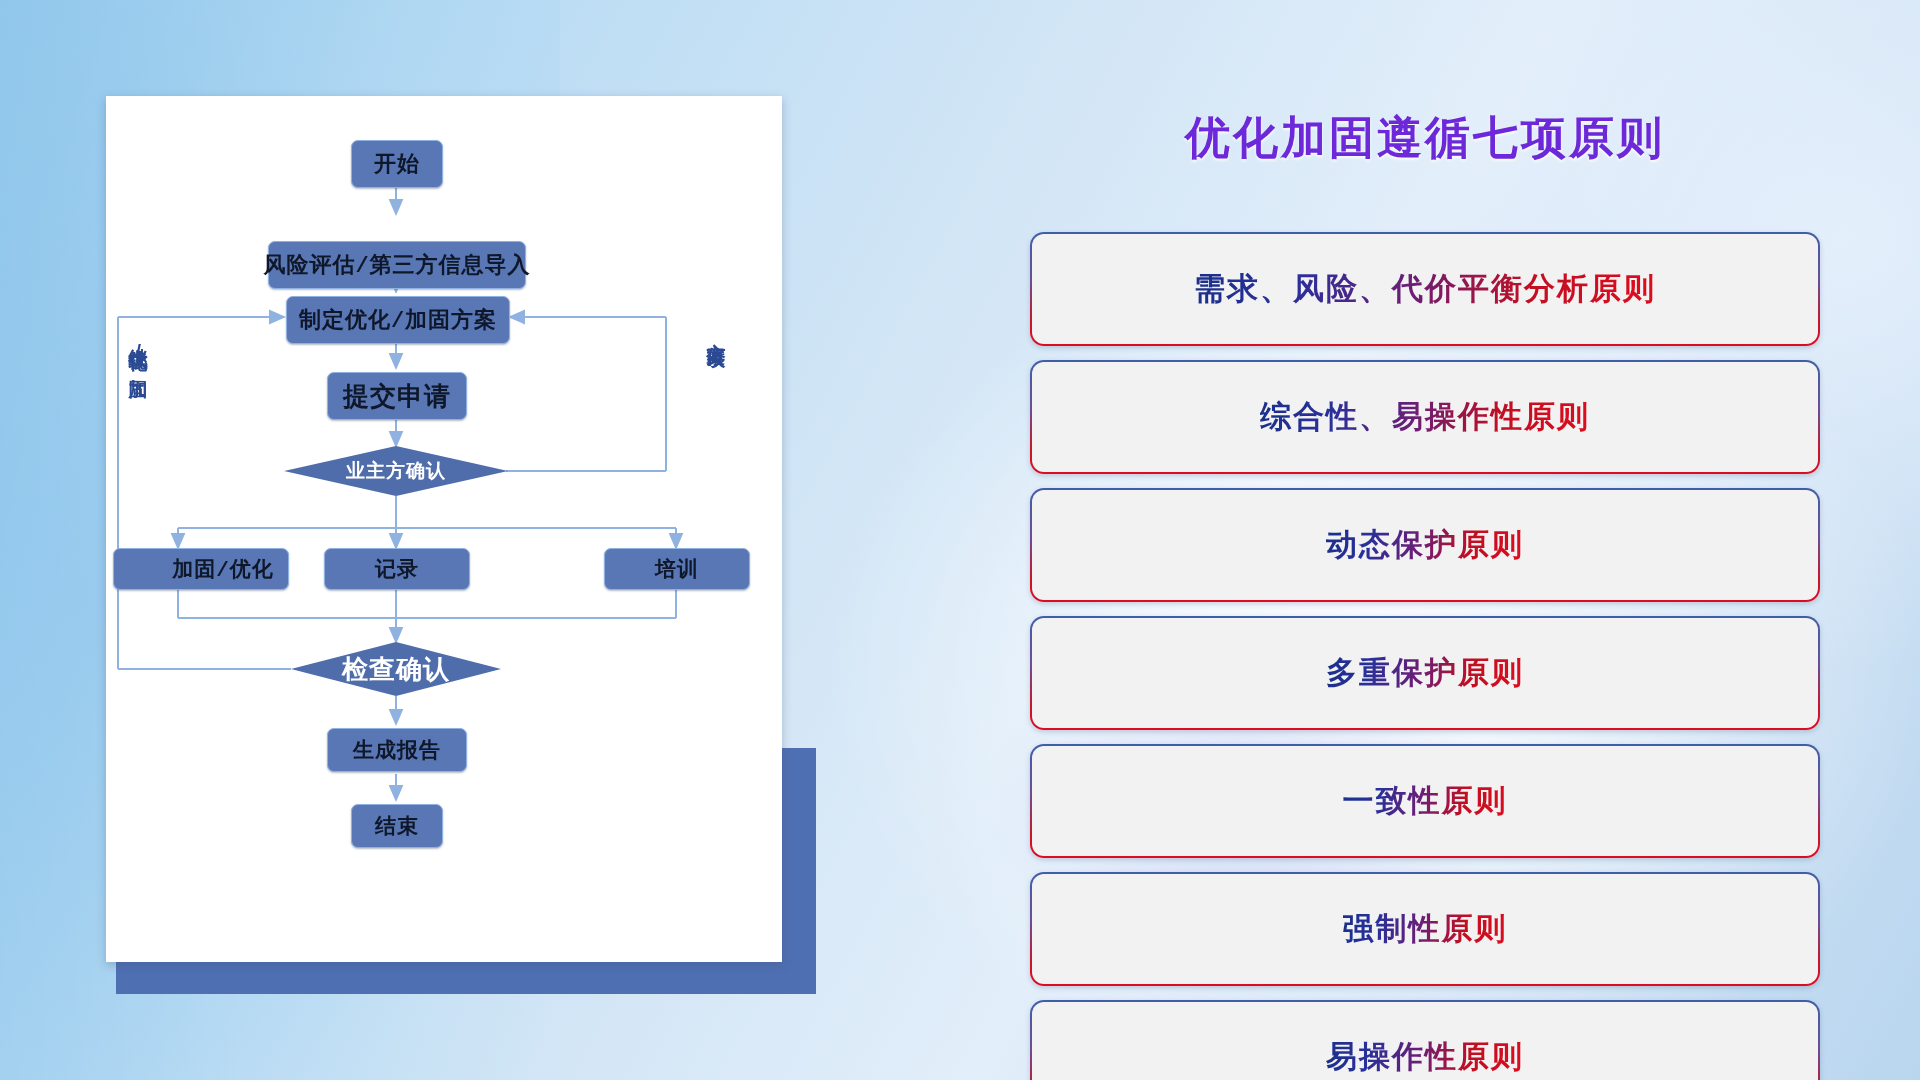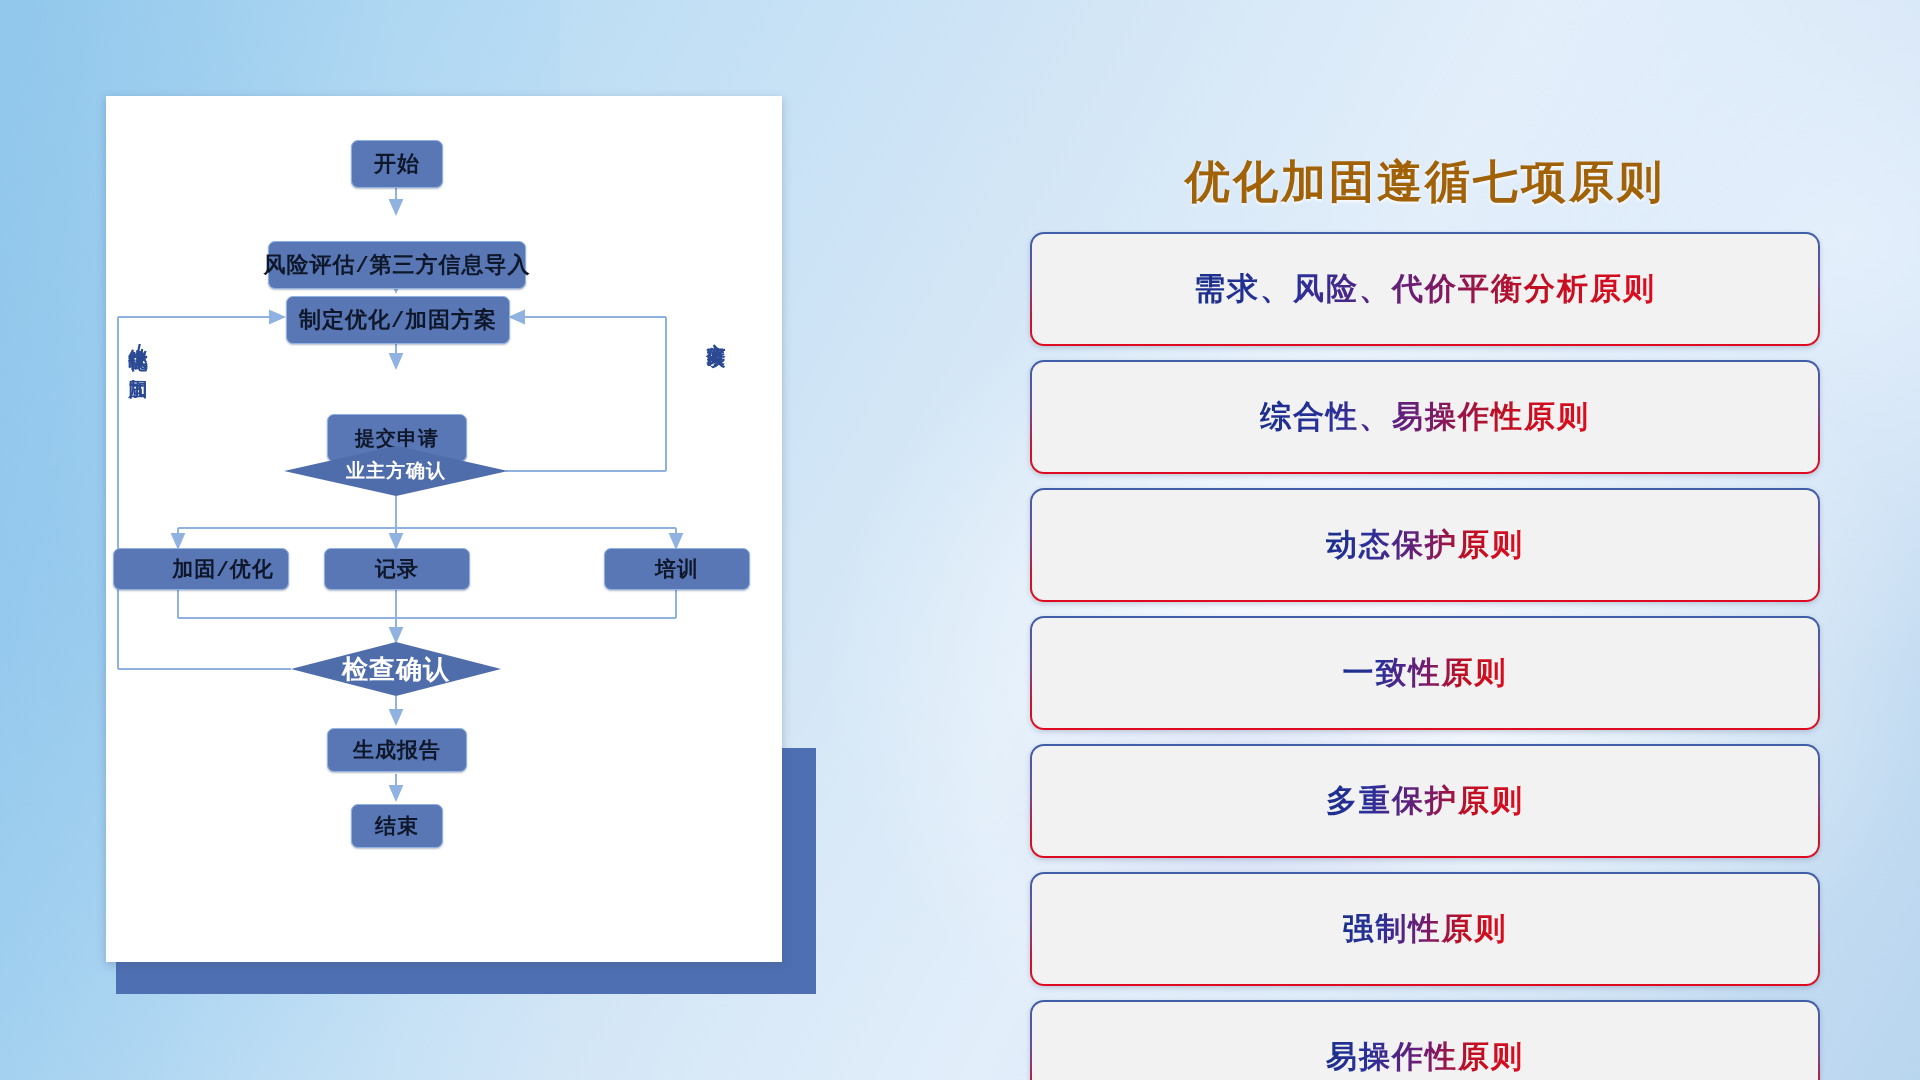--- a/index.html
+++ b/index.html
@@ -122,24 +122,23 @@
     height: 910px;
   }
   #panel-title {
     position: absolute;
     left: 0;
     top: 18px;
     width: 830px;
     text-align: center;
     font-size: 45px;
     font-weight: bold;
-    color: #a16207;
+    color: #6d28d9;
     letter-spacing: 3px;
     text-shadow: 0 2px 3px rgba(255,255,255,0.85);
-    margin-top: 44px;
   }
   #principles-list {
     position: absolute;
     left: 20px;
     top: 142px;
     width: 790px;
   }
   .principle-item {
     position: relative;
     height: 76px;
@@ -227,21 +226,21 @@
   </div>
 
   <div class="node" style="left:162px; top:122px; width:256px; height:46px; font-size:22px;margin-top:23px;">
     <span>风险评估/第三方信息导入</span>
   </div>
 
   <div class="node" style="left:180px; top:200px; width:222px; height:46px; font-size:22px;">
     <span>制定优化/加固方案</span>
   </div>
 
-  <div class="node" style="left:221px; top:276px; width:138px; height:46px; font-size:20px;margin-top:42px;">
+  <div class="node" style="left:221px; top:276px; width:138px; height:46px; font-size:26px;">
     <span>提交申请</span>
   </div>
 
   <div class="diamond-wrap" style="left:178px; top:350px; width:224px; height:50px;">
     <div class="diamond-shape"></div>
     <span class="diamond-label" style="font-size:19px;">业主方确认</span>
   </div>
 
   <div class="node" style="left:7px; top:452px; width:130px; height:40px; font-size:21px;padding-left:44px;">
     <span>加固/优化</span>
@@ -291,32 +290,32 @@
     </div>
 
     <div class="principle-item">
       <div class="principle-inner">
         <span class="principle-text">动态保护原则</span>
       </div>
     </div>
 
     <div class="principle-item">
       <div class="principle-inner">
+        <span class="principle-text">多重保护原则</span>
+      </div>
+    </div>
+
+    <div class="principle-item">
+      <div class="principle-inner">
         <span class="principle-text">一致性原则</span>
       </div>
     </div>
 
     <div class="principle-item">
       <div class="principle-inner">
-        <span class="principle-text">多重保护原则</span>
-      </div>
-    </div>
-
-    <div class="principle-item">
-      <div class="principle-inner">
         <span class="principle-text">强制性原则</span>
       </div>
     </div>
 
     <div class="principle-item">
       <div class="principle-inner">
         <span class="principle-text">易操作性原则</span>
       </div>
     </div>
 

